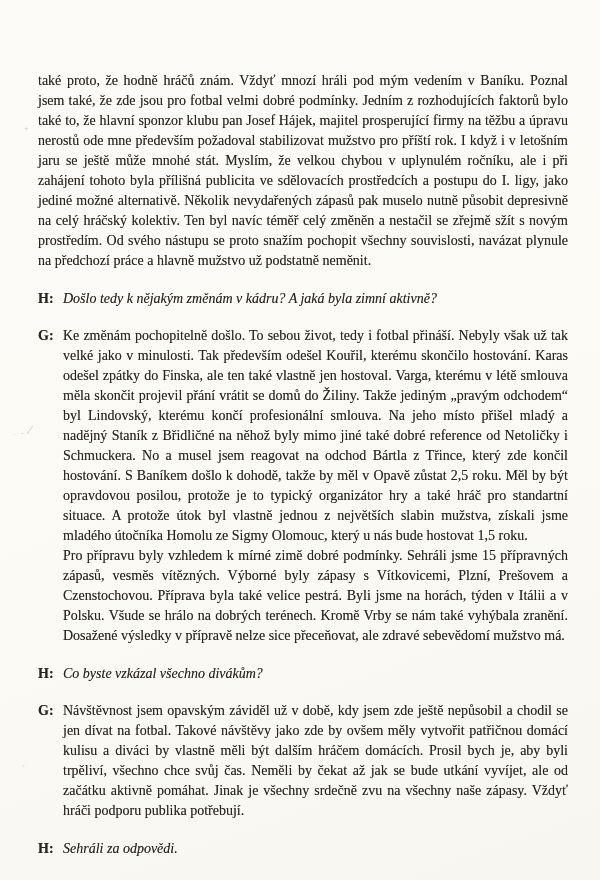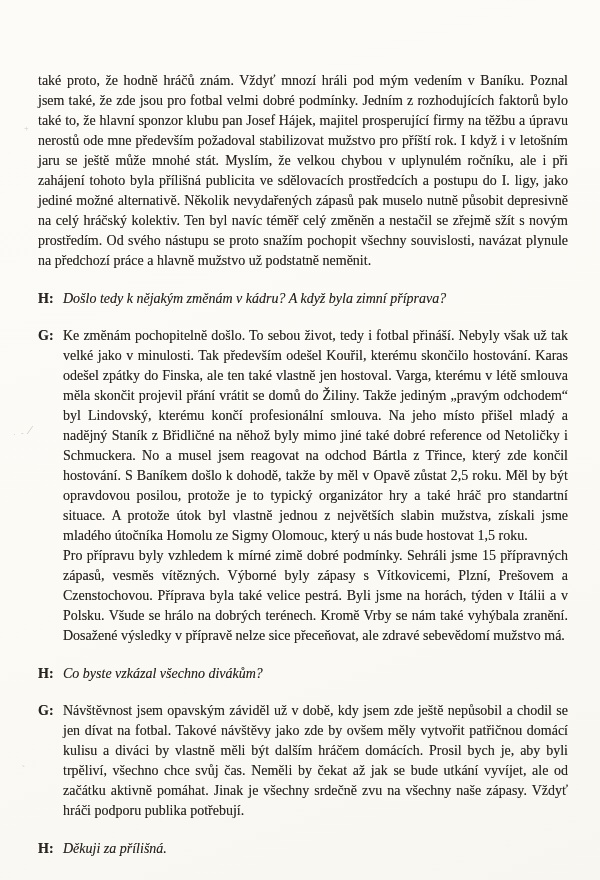--- a/index.html
+++ b/index.html
@@ -51,42 +51,42 @@
 <body>
 
 <div class="page">
 
   <div class="text-col">
 
     <p class="intro">také proto, že hodně hráčů znám. Vždyť mnozí hráli pod mým vedením v Baníku. Poznal jsem také, že zde jsou pro fotbal velmi dobré podmínky. Jedním z rozhodujících faktorů bylo také to, že hlavní sponzor klubu pan Josef Hájek, majitel prosperující firmy na těžbu a úpravu nerostů ode mne především požadoval stabilizovat mužstvo pro příští rok. I když i v letošním jaru se ještě může mnohé stát. Myslím, že velkou chybou v uplynulém ročníku, ale i při zahájení tohoto byla přílišná publicita ve sdělovacích prostředcích a postupu do I. ligy, jako jediné možné alternativě. Několik nevydařených zápasů pak muselo nutně působit depresivně na celý hráčský kolektiv. Ten byl navíc téměř celý změněn a nestačil se zřejmě sžít s novým prostředím. Od svého nástupu se proto snažím pochopit všechny souvislosti, navázat plynule na předchozí práce a hlavně mužstvo už podstatně neměnit.</p>
 
     <div class="speech question">
       <span class="speaker">H:</span>
-      <p>Došlo tedy k nějakým změnám v kádru? A když byla zimní příprava?</p>
+      <p>Došlo tedy k nějakým změnám v kádru? A jaká byla zimní aktivně?</p>
     </div>
 
     <div class="speech answer">
       <span class="speaker">G:</span>
       <p>Ke změnám pochopitelně došlo. To sebou život, tedy i fotbal přináší. Nebyly však už tak velké jako v minulosti. Tak především odešel Kouřil, kterému skončilo hostování. Karas odešel zpátky do Finska, ale ten také vlastně jen hostoval. Varga, kterému v létě smlouva měla skončit projevil přání vrátit se domů do Žiliny. Takže jediným „pravým odchodem“ byl Lindovský, kterému končí profesionální smlouva. Na jeho místo přišel mladý a nadějný Staník z Břidličné na něhož byly mimo jiné také dobré reference od Netoličky i Schmuckera. No a musel jsem reagovat na odchod Bártla z Třince, který zde končil hostování. S Baníkem došlo k dohodě, takže by měl v Opavě zůstat 2,5 roku. Měl by být opravdovou posilou, protože je to typický organizátor hry a také hráč pro standartní situace. A protože útok byl vlastně jednou z největších slabin mužstva, získali jsme mladého útočníka Homolu ze Sigmy Olomouc, který u nás bude hostovat 1,5 roku.</p>
       <p>Pro přípravu byly vzhledem k mírné zimě dobré podmínky. Sehráli jsme 15 přípravných zápasů, vesměs vítězných. Výborné byly zápasy s Vítkovicemi, Plzní, Prešovem a Czenstochovou. Příprava byla také velice pestrá. Byli jsme na horách, týden v Itálii a v Polsku. Všude se hrálo na dobrých terénech. Kromě Vrby se nám také vyhýbala zranění. Dosažené výsledky v přípravě nelze sice přeceňovat, ale zdravé sebevědomí mužstvo má.</p>
     </div>
 
     <div class="speech question">
       <span class="speaker">H:</span>
       <p>Co byste vzkázal všechno divákům?</p>
     </div>
 
     <div class="speech answer">
       <span class="speaker">G:</span>
       <p>Návštěvnost jsem opavským záviděl už v době, kdy jsem zde ještě nepůsobil a chodil se jen dívat na fotbal. Takové návštěvy jako zde by ovšem měly vytvořit patřičnou domácí kulisu a diváci by vlastně měli být dalším hráčem domácích. Prosil bych je, aby byli trpěliví, všechno chce svůj čas. Neměli by čekat až jak se bude utkání vyvíjet, ale od začátku aktivně pomáhat. Jinak je všechny srdečně zvu na všechny naše zápasy. Vždyť hráči podporu publika potřebují.</p>
     </div>
 
     <div class="speech question">
       <span class="speaker">H:</span>
-      <p>Děkuji za přílišná.</p>
+      <p>Sehráli za odpovědi.</p>
     </div>
 
   </div>
 
   <span class="artifact tiny" style="left:24px; top:124px;">+</span>
   <span class="artifact tiny" style="left:13px; top:430px;">·</span>
   <span class="artifact tiny" style="left:21px; top:429px;">-</span>
   <span class="artifact" style="left:29px; top:425px; font-size:12px; font-style:italic;">⁄</span>
   <span class="artifact tiny" style="left:22px; top:764px;">˜</span>
 

